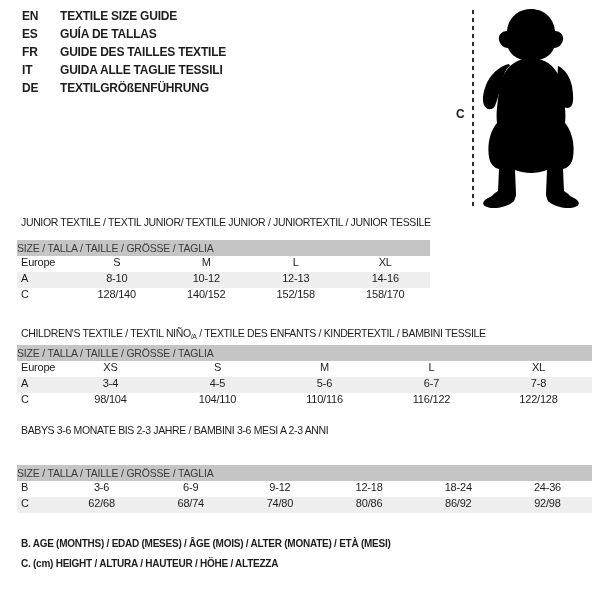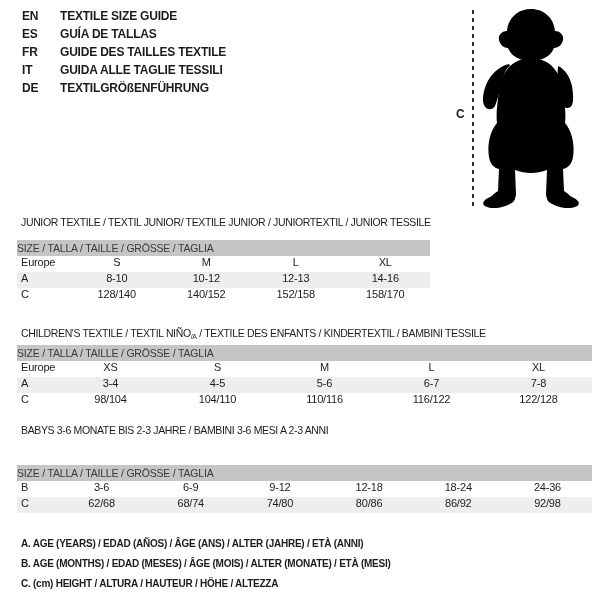--- a/index.html
+++ b/index.html
@@ -173,18 +173,17 @@
         <div class="cell">68/74</div>
         <div class="cell">74/80</div>
         <div class="cell">80/86</div>
         <div class="cell">86/92</div>
         <div class="cell">92/98</div>
       </div>
     </div>
   </div>
 
   <div class="notes">
-    <div class="note">A. AGE (YEARS) / EDAD (AÑOS) / ÂGE (ANS) / ALTER (JAHRE) / ETÀ (ANNI)</div>
     <div class="note">B. AGE (MONTHS) / EDAD (MESES) / ÂGE (MOIS) / ALTER (MONATE) / ETÀ (MESI)</div>
     <div class="note">C. (cm) HEIGHT / ALTURA / HAUTEUR / HÖHE / ALTEZZA</div>
   </div>
 
 </div>
 
 </body></html>

